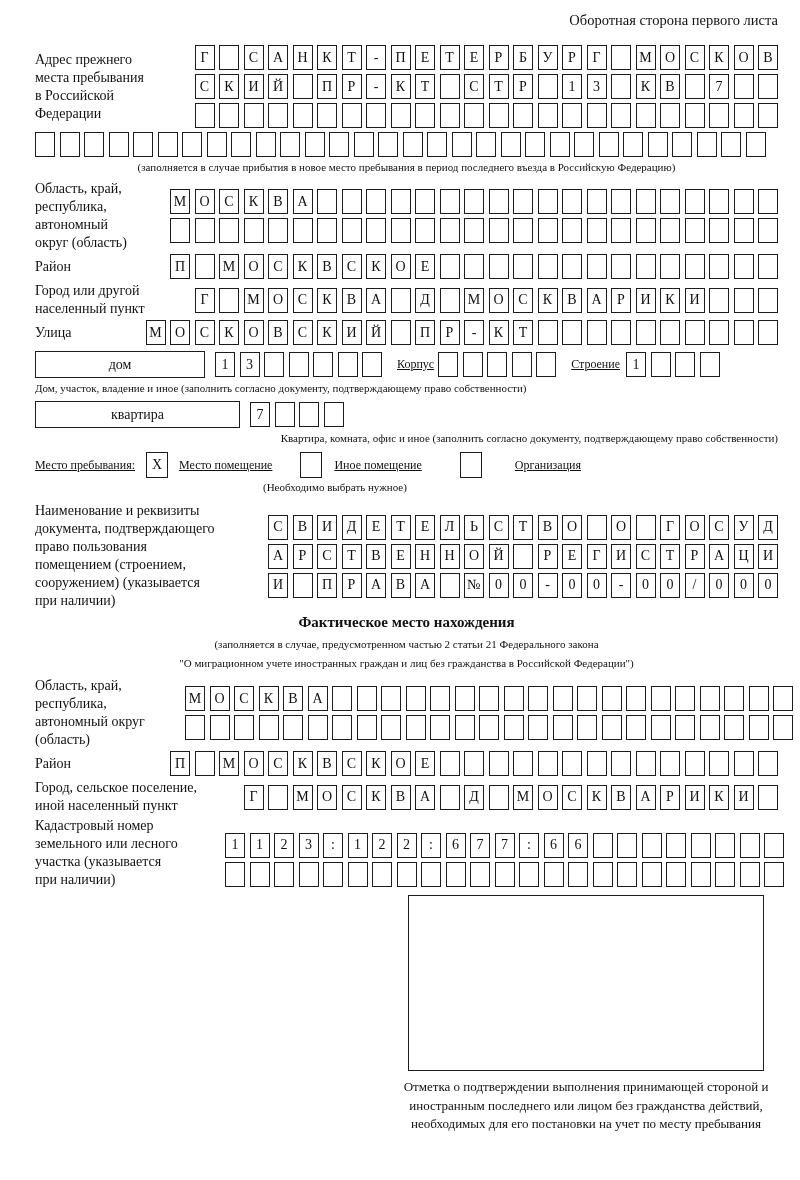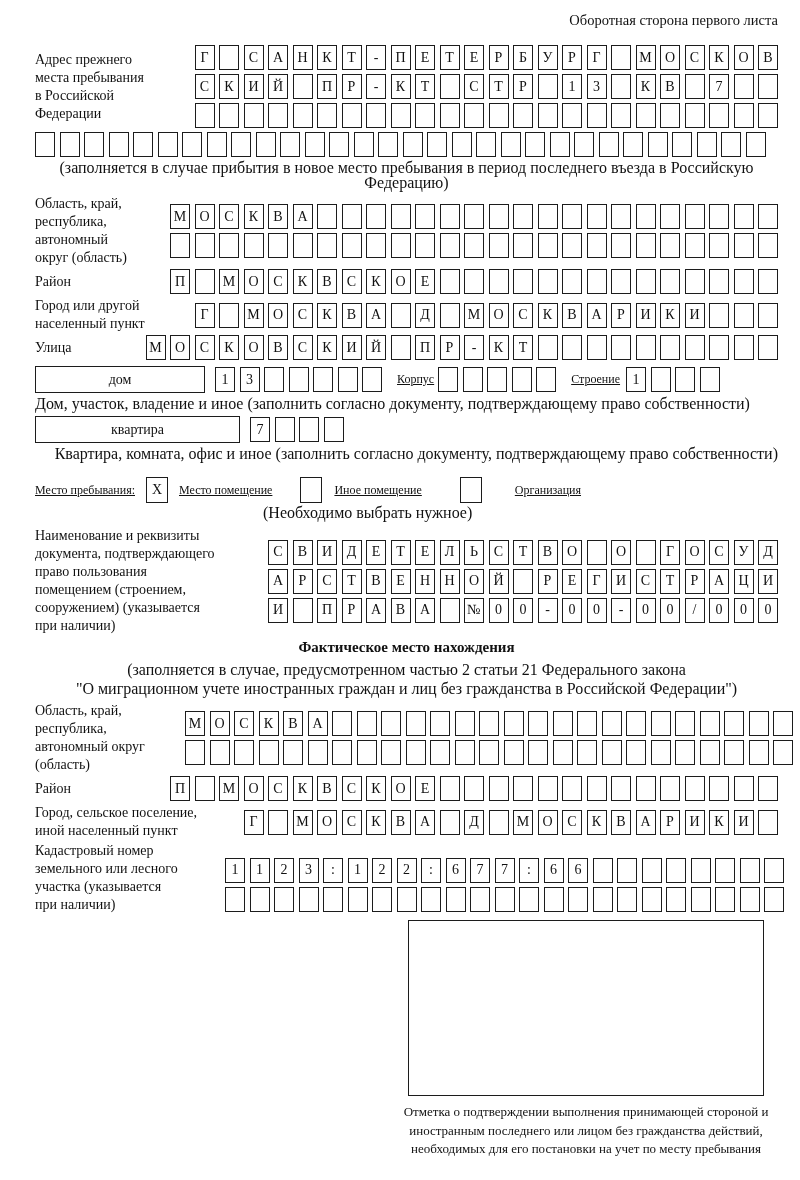--- a/index.html
+++ b/index.html
@@ -6,21 +6,21 @@
   body { font-family:"Liberation Serif","DejaVu Serif",serif; color:#111; }
   .page { width:800px; height:1180px; box-sizing:border-box; padding:12px 22px 0 35px; position:relative; overflow:hidden; }
   .top-note { text-align:right; font-size:14.5px; margin-bottom:2px; }
   .field { display:flex; align-items:center; }
   .label { font-size:14px; line-height:18px; white-space:pre-line; flex:none; }
   .rows { margin-left:auto; display:flex; flex-direction:column; gap:4px; align-items:flex-end; }
   .boxrow { display:flex; }
   .cell { width:20px; height:25px; box-sizing:border-box; border:1.6px solid #1c1c1c; margin-right:4.5px;
           display:inline-flex; align-items:center; justify-content:center; font-size:14px; line-height:1; background:#fff; }
   .cell:last-child { margin-right:0; }
-  .note { font-size:16px; line-height:15px; }
+  .note { font-size:11px; line-height:15px; }
   .center { text-align:center; }
   .heading { font-size:15px; font-weight:bold; text-align:center; }
   .labelbox { box-sizing:border-box; border:1.6px solid #1c1c1c; height:27px; display:inline-flex;
               align-items:center; justify-content:center; font-size:14px; flex:none; background:#fff; }
   .inline-lab { font-size:12px; flex:none;text-decoration:underline; }
   .hline { display:flex; align-items:center; }
   .chk { width:22px; height:26px; box-sizing:border-box; border:1.6px solid #1c1c1c; display:inline-flex;
          align-items:center; justify-content:center; font-size:14px; flex:none; background:#fff; }
   .bigbox { width:356px; height:176px; border:1.8px solid #1c1c1c; margin-left:auto; margin-right:14px; box-sizing:border-box; }
   .caption { width:370px; margin-left:auto; margin-right:7px; text-align:center; font-size:13px; line-height:18.5px; margin-top:7px; }
@@ -349,21 +349,21 @@
     <div class="labelbox" style="width:205px;">квартира</div>
     <div class="boxrow" style="margin-left:10px;">
         <span class="cell">7</span>
         <span class="cell"></span>
         <span class="cell"></span>
         <span class="cell"></span>
       </div>
   </div>
   <div class="note" style="margin-top:3px;text-align:right;">Квартира, комната, офис и иное (заполнить согласно документу, подтверждающему право собственности)</div>
 
-  <div class="hline" style="margin-top:16px;text-align:right;">
+  <div class="hline" style="margin-top:6px;text-align:right;">
     <div class="inline-lab">Место пребывания:</div>
     <div class="chk" style="margin-left:11px;">X</div>
     <div class="inline-lab" style="margin-left:11px;">Место помещение</div>
     <div class="chk" style="margin-left:28px;"></div>
     <div class="inline-lab" style="margin-left:12px;">Иное помещение</div>
     <div class="chk" style="margin-left:38px;"></div>
     <div class="inline-lab" style="margin-left:33px;">Организация</div>
   </div>
   <div class="note" style="margin-left:228px; margin-top:2px;">(Необходимо выбрать нужное)</div>
 

